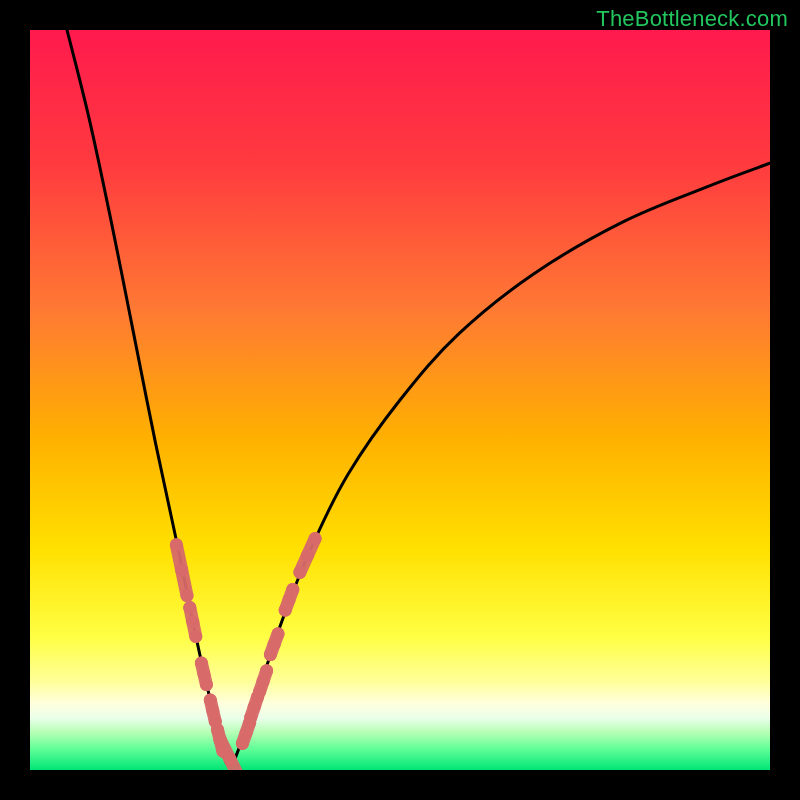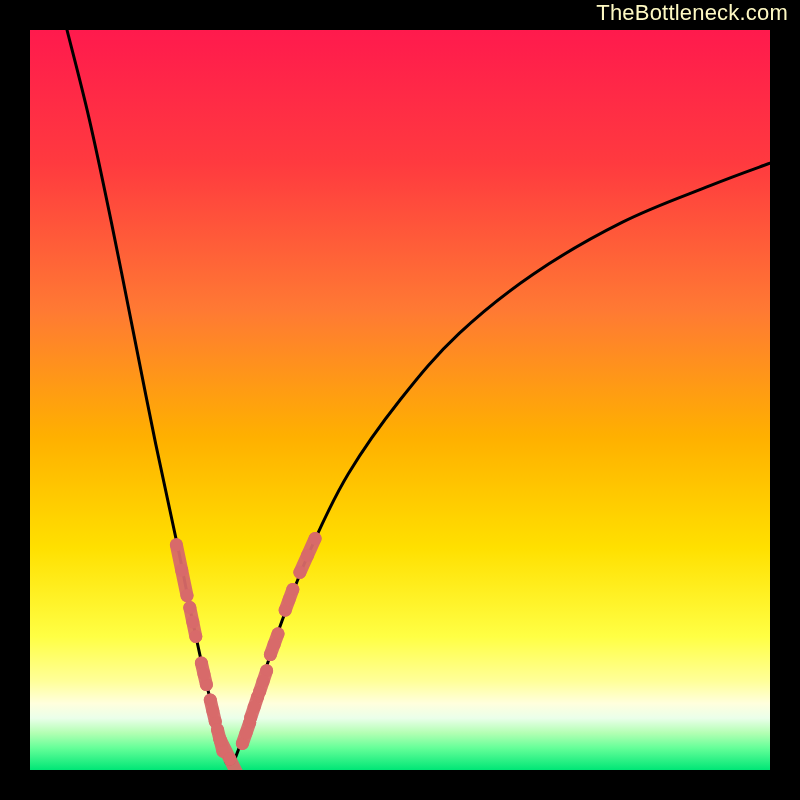--- a/index.html
+++ b/index.html
@@ -24,25 +24,25 @@
     width: 740px;
     height: 740px;
     overflow: hidden;
   }
   .bg {
     position: absolute;
     left: 0; top: 0; width: 100%; height: 100%;
   }
   .watermark {
     position: absolute;
-    top: 0;
+    top: 6px;
     right: 12px;
     font-size: 22px;
     font-weight: 500;
-    color: #fef9c3;
+    color: #22c55e;
     letter-spacing: 0.2px;
     user-select: none;
   }
   svg { display: block; }
 </style>
 </head>
 <body>
 
 <div class="frame">
 

